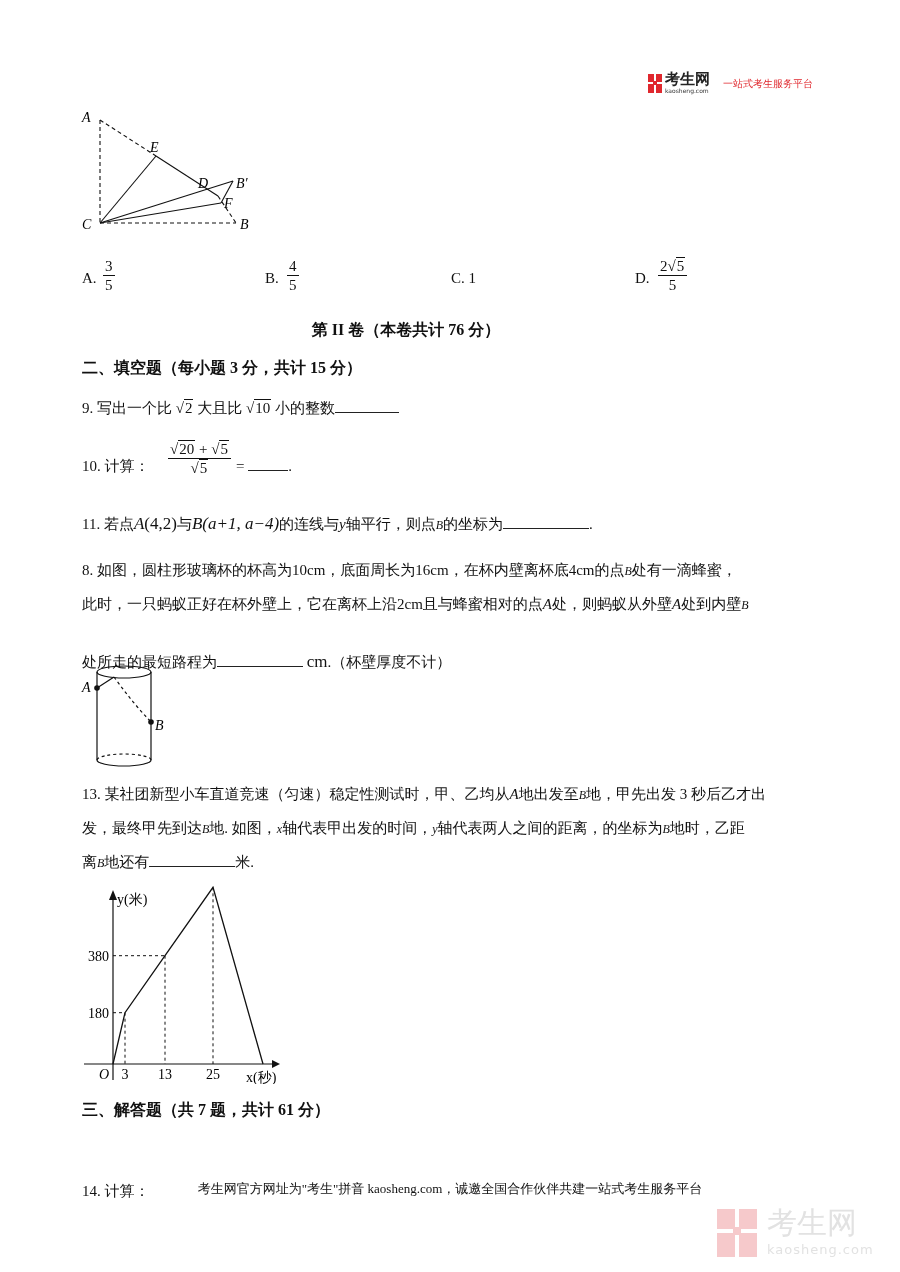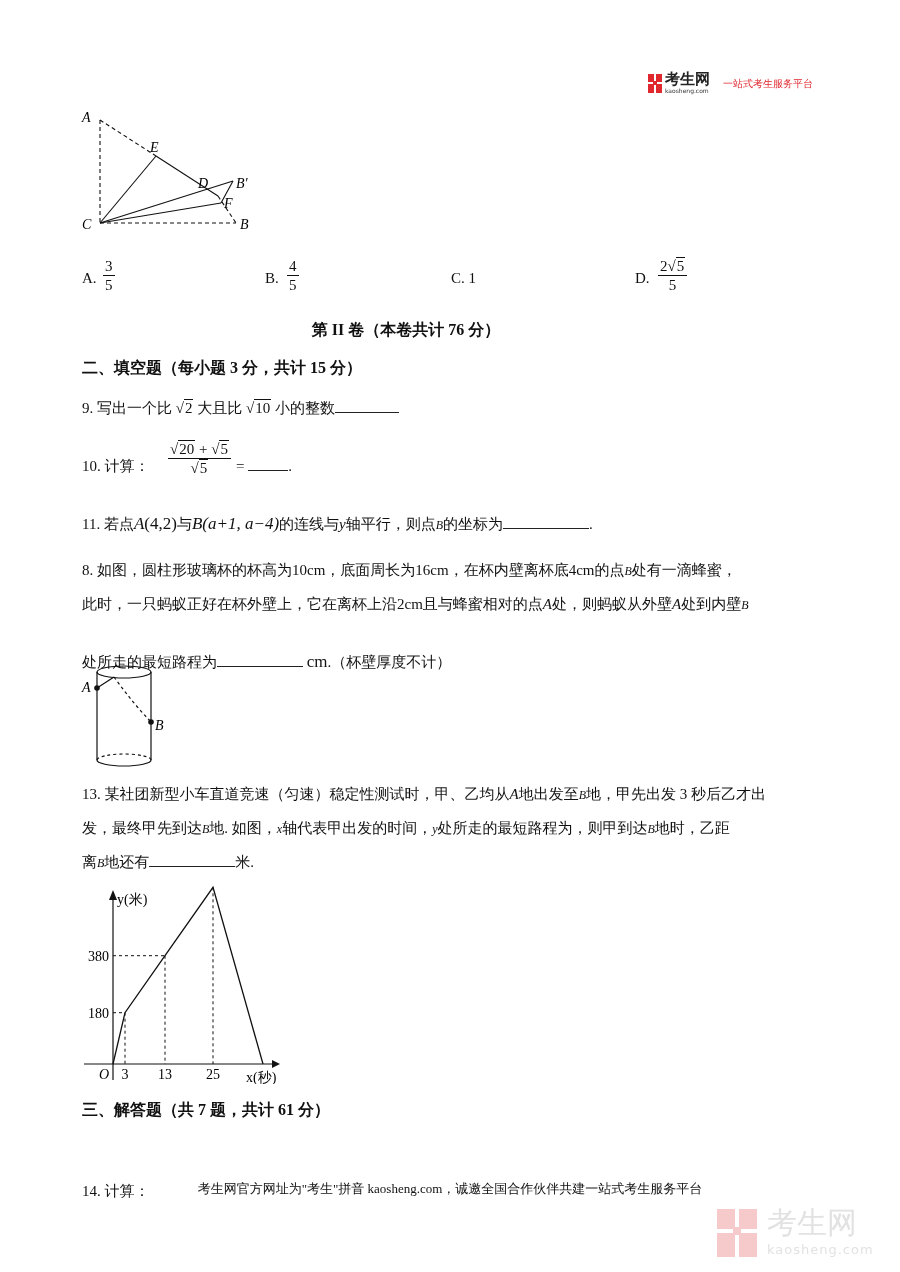--- a/index.html
+++ b/index.html
@@ -143,21 +143,21 @@
     <text x="2" y="32" font-style="italic" font-size="14" font-family="Liberation Serif, serif">A</text>
     <text x="75" y="70" font-style="italic" font-size="14" font-family="Liberation Serif, serif">B</text>
   </svg>
 </div>
 
 <div class="abs txt" style="left:82px;top:784px;">
   <span>13.</span>
   <span>某社团新型小车直道竞速（匀速）稳定性测试时，甲、乙均从</span><span class="it">A</span><span>地出发至</span><span class="it" style="font-size:12px;">B</span><span>地，甲先出发 3 秒后乙才出</span>
 </div>
 <div class="abs txt" style="left:82px;top:818px;">
-  <span>发，最终甲先到达</span><span class="it" style="font-size:12px;">B</span><span>地. 如图，</span><span class="it" style="font-size:12px;">x</span><span>轴代表甲出发的时间，</span><span class="it" style="font-size:12px;">y</span><span>处所走的最短路程为，则甲到达</span><span class="it" style="font-size:12px;">B</span><span>地时，乙距</span>
+  <span>发，最终甲先到达</span><span class="it" style="font-size:12px;">B</span><span>地. 如图，</span><span class="it" style="font-size:12px;">x</span><span>轴代表甲出发的时间，</span><span class="it" style="font-size:12px;">y</span><span>轴代表两人之间的距离，的坐标为</span><span class="it" style="font-size:12px;">B</span><span>地时，乙距</span>
 </div>
 <div class="abs txt" style="left:82px;top:852px;">
   <span>离</span><span class="it" style="font-size:12px;">B</span><span>地还有</span><span class="blank" style="width:86px;"></span><span>米.</span>
 </div>
 
 <div class="abs" style="left:76px;top:884px;width:220px;height:200px;">
   <svg id="q13-svg" width="220" height="200">
     <g id="axes">
         <line x1="8" y1="180" x2="196" y2="180" stroke="#111" stroke-width="1.2"></line>
         <path d="M196 176 L204 180 L196 184 Z" fill="#111"></path>

